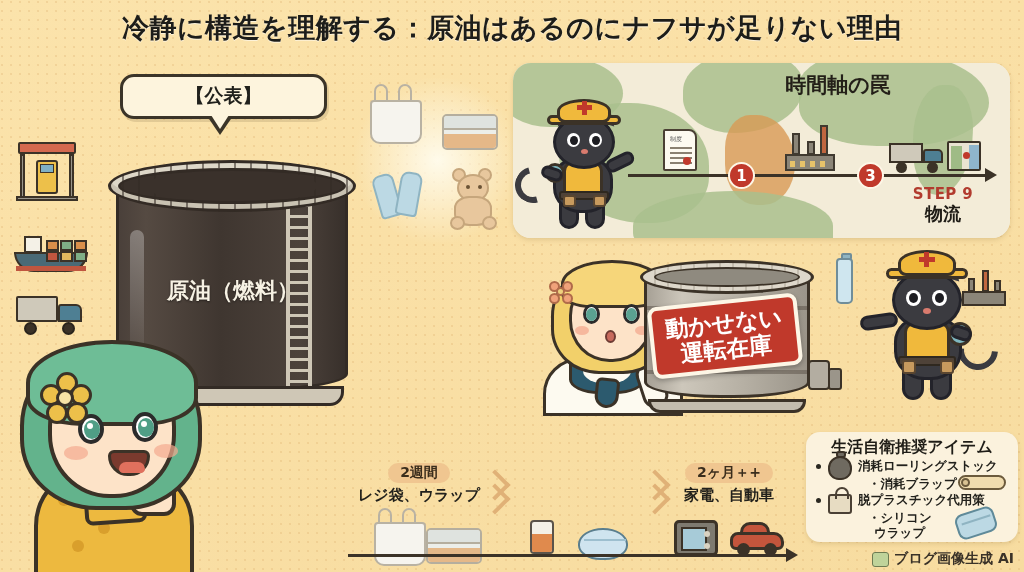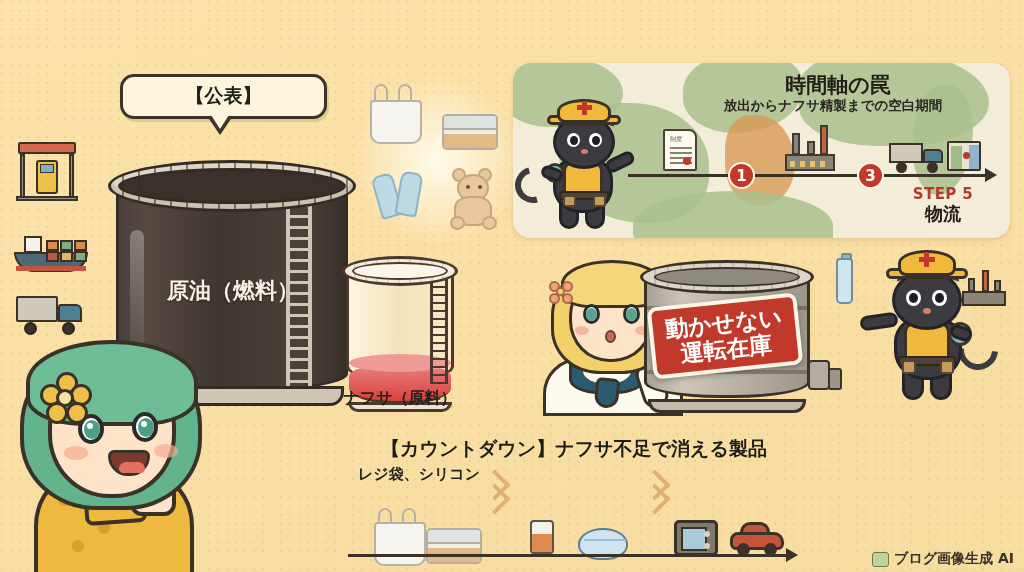--- a/index.html
+++ b/index.html
@@ -358,20 +358,21 @@
   .mini-fac .s.r{background:#c0663f;}
   .mini-tank{position:absolute;width:34px;height:40px;}
   .mini-tank .c{position:absolute;left:0;bottom:0;width:22px;height:30px;background:#b3ada1;border:2px solid #3b3227;border-radius:4px;}
   .mini-tank .c2{position:absolute;right:0;bottom:0;width:14px;height:22px;background:#9b958a;border:2px solid #3b3227;border-radius:3px;}
 </style>
 </head>
 <body>
 
 <div id="canvas">
 
+  <div class="title">冷静に構造を理解する：原油はあるのにナフサが足りない理由</div>
 
   <div class="rail-icon" style="left:18px;top:142px;width:62px;height:62px;">
     <div class="gs-roof"></div>
     <div class="gs-pole" style="left:2px;top:12px;height:44px;"></div>
     <div class="gs-pole" style="left:51px;top:12px;height:44px;"></div>
     <div class="gs-pump"></div>
       <div class="gs-screen"></div>
       <div class="gs-floor"></div>
   </div>
   <div class="rail-icon" style="left:14px;top:226px;width:78px;height:50px;">
@@ -441,21 +442,20 @@
       <div class="map-blob" style="left:-10px;top:-6px;width:120px;height:70px;border-radius:40% 60% 55% 45%;"></div>
       <div class="map-blob" style="left:46px;top:40px;width:150px;height:120px;border-radius:45% 55% 40% 60%;"></div>
       <div class="map-blob" style="left:170px;top:-10px;width:120px;height:80px;border-radius:50% 40% 60% 45%;"></div>
       <div class="map-blob" style="left:212px;top:52px;width:70px;height:90px;border-radius:40% 60% 50% 50%;background:#d89a55;opacity:.8;"></div>
       <div class="map-blob" style="left:286px;top:-12px;width:190px;height:95px;border-radius:40% 60% 50% 45%;"></div>
       <div class="map-blob" style="left:400px;top:22px;width:60px;height:110px;border-radius:50% 40% 60% 40%;"></div>
       <div class="map-blob" style="left:120px;top:128px;width:200px;height:70px;border-radius:50% 50% 30% 40%;"></div>
     </div>
 
     <div class="tl-title">時間軸の罠</div>
-    <div class="tl-sub">放出からナフサ精製までの空白期間</div>
 
     <div class="tl-axis"></div>
       <div class="tl-arrow"></div>
 
     <div class="cat" style="left:6px;top:38px;width:130px;height:132px;">
       <div class="tail" style="left:-4px;top:66px;width:36px;height:36px;transform:rotate(30deg);"></div>
       <div class="leg" style="left:40px;top:96px;width:20px;height:32px;"></div>
       <div class="leg" style="left:66px;top:98px;width:20px;height:30px;"></div>
       <div class="body" style="left:34px;top:56px;width:60px;height:56px;"></div>
       <div class="vest" style="left:44px;top:60px;width:40px;height:38px;"></div>
@@ -503,35 +503,25 @@
         <div class="truck-cab"></div>
       <div class="wheel" style="left:7px;"></div>
         <div class="wheel" style="left:38px;"></div>
     </div>
     <div class="mapicon" style="left:434px;top:78px;">
       <div class="m1"></div>
         <div class="m2"></div>
         <div class="mpin"></div>
     </div>
     <div class="tl-step" style="left:382px;top:122px;">
-      <div class="sname">STEP 5</div>
+      <div class="sname">STEP 9</div>
       <div class="slabel">物流</div>
     </div>
   </div>
 
-  <div id="naphtha-tank">
-    <div class="nt-body"></div>
-    <div class="nt-liquid"></div>
-    <div class="nt-liquid-surface"></div>
-    <div class="nt-ladder"></div>
-    <div class="nt-base"></div>
-    <div class="nt-rim"></div>
-    <div class="nt-rim-hole"></div>
-    <div class="nt-label">ナフサ（原料）</div>
-  </div>
 
   <div id="girl-blonde">
     <div class="bg-body"></div>
     <div class="bg-collar"></div>
       <div class="bg-collar2"></div>
     <div class="bg-scarf"></div>
     <div class="bg-arm"></div>
       <div class="bg-hand"></div>
     <div class="bg-hair-back"></div>
     <div class="bg-face"></div>
@@ -636,59 +626,87 @@
       <div style="position:absolute;left:0px;top:12px;width:22px;height:22px;background:#edc04a;border:3px solid #3b3227;border-radius:50%;"></div>
       <div style="position:absolute;left:30px;top:12px;width:22px;height:22px;background:#edc04a;border:3px solid #3b3227;border-radius:50%;"></div>
       <div style="position:absolute;left:6px;top:30px;width:22px;height:22px;background:#edc04a;border:3px solid #3b3227;border-radius:50%;"></div>
       <div style="position:absolute;left:26px;top:30px;width:22px;height:22px;background:#edc04a;border:3px solid #3b3227;border-radius:50%;"></div>
       <div style="position:absolute;left:16px;top:17px;width:18px;height:18px;background:#f7e3a6;border:3px solid #3b3227;border-radius:50%;"></div>
     </div>
   </div>
 
 
   <div id="countdown">
-    <div class="cd-title">【カウントダウン】ナフサ不足で消える製品</div>
 
     <div class="cd-col" style="left:0px;top:26px;">
-      <div class="cd-items">レジ袋、シリコン</div>
+      <div><span class="cd-pill">2週間</span></div>
+      <div class="cd-items">レジ袋、ウラップ</div>
     </div>
     <div class="pbag" style="left:28px;top:84px;width:56px;height:50px;">
       <div class="h1" style="left:6px;"></div>
         <div class="h2" style="left:30px;"></div>
       <div class="bag-body" style="left:2px;top:2px;"></div>
     </div>
     <div class="pcont" style="left:82px;top:92px;">
       <div class="lid"></div>
         <div class="food"></div>
     </div>
     <div class="cd-chev" style="left:140px;"></div>
 
     <div class="ivbag" style="left:186px;top:84px;">
         <div class="liq"></div>
       </div>
     <div class="mask" style="left:234px;top:92px;">
         <div class="pl"></div>
       </div>
     <div class="cd-chev" style="left:300px;"></div>
 
+    <div class="cd-col" style="left:310px;top:26px;">
+      <div><span class="cd-pill">2ヶ月＋+</span></div>
+      <div class="cd-items">家電、自動車</div>
+    </div>
     <div class="tv" style="left:330px;top:84px;">
       <div class="scr"></div>
         <div class="kn" style="top:8px;"></div>
         <div class="kn" style="top:20px;"></div>
     </div>
     <div class="car" style="left:386px;top:90px;">
       <div class="car-t"></div>
         <div class="car-b"></div>
       <div class="car-w" style="left:7px;"></div>
         <div class="car-w" style="left:34px;"></div>
     </div>
 
     <div class="cd-axis"></div>
       <div class="cd-arrow"></div>
   </div>
 
+  <div id="reco-panel">
+    <div class="reco-title">生活自衛推奨アイテム</div>
+
+    <div class="dot-b" style="left:10px;top:32px;"></div>
+    <div class="sack" style="left:22px;top:24px;">
+      <div class="sack-tie" style="left:6px;top:-7px;"></div>
+    </div>
+    <div class="reco-row" style="left:52px;top:26px;">消耗ローリングストック</div>
+    <div class="reco-sub" style="left:62px;top:44px;">・消耗ブラップ</div>
+    <div class="wraproll" style="left:152px;top:43px;">
+        <div class="end"></div>
+      </div>
+
+    <div class="dot-b" style="left:10px;top:66px;"></div>
+    <div class="bagicon" style="left:22px;top:62px;">
+        <div class="hd"></div>
+      </div>
+    <div class="reco-row" style="left:52px;top:60px;">脱プラスチック代用策</div>
+    <div class="reco-sub" style="left:62px;top:78px;">・シリコン</div>
+    <div class="reco-sub" style="left:68px;top:93px;">ウラップ</div>
+    <div class="silroll" style="left:150px;top:78px;">
+        <div class="ln"></div>
+      </div>
+  </div>
 
   <div class="watermark">
     <div class="wm-icon"></div>
     <span>ブログ画像生成 AI</span>
   </div>
 
 </div>
 
 </body></html>

